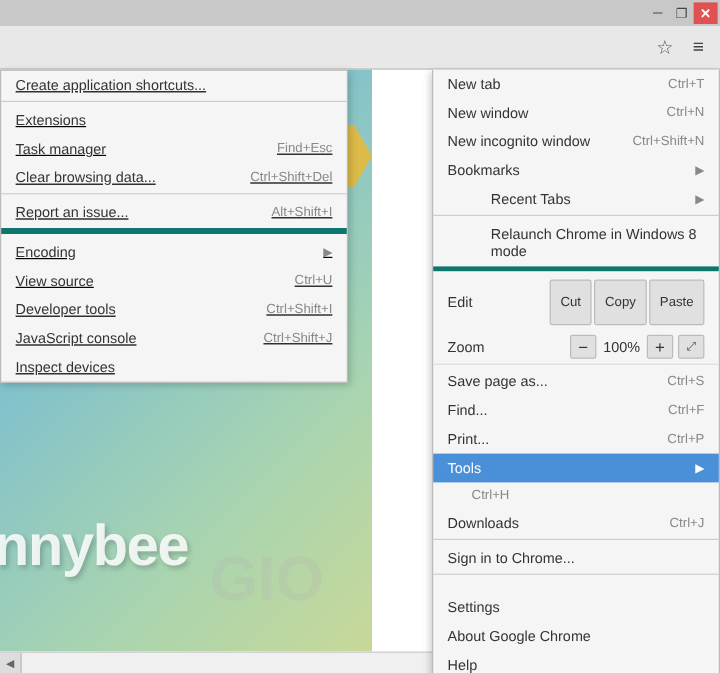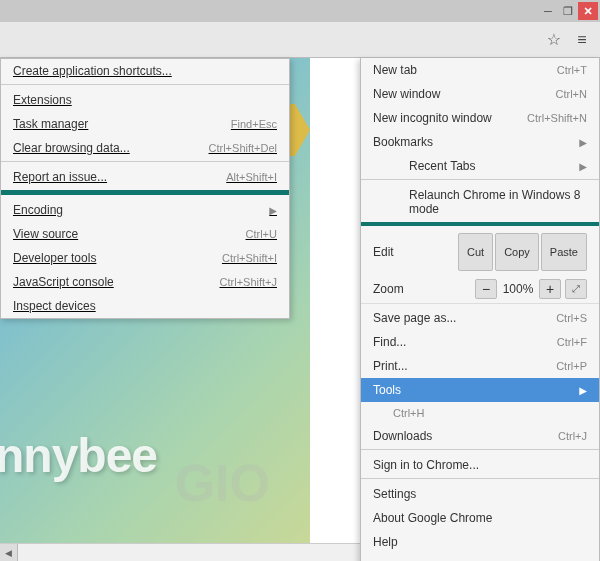--- a/index.html
+++ b/index.html
@@ -391,21 +391,21 @@
 
   <div class="menu-item">
     <span class="menu-item-shortcut">Ctrl+H</span>
   </div>
 
   <div class="menu-item" style="border-bottom:1px solid #ccc; padding-bottom:6px; margin-bottom:3px;">
     <span class="menu-item-label">Downloads</span>
     <span class="menu-item-shortcut">Ctrl+J</span>
   </div>
 
-  <div class="menu-item" style="border-bottom:1px solid #ccc; padding-bottom:6px; margin-bottom:3px;justify-content:center;">
+  <div class="menu-item" style="border-bottom:1px solid #ccc; padding-bottom:6px; margin-bottom:15px;justify-content:center;">
     <span class="menu-item-label">Sign in to Chrome...</span>
   </div>
 
   <div class="menu-item">
     <span class="menu-item-label">Settings</span>
   </div>
 
   <div class="menu-item">
     <span class="menu-item-label">About Google Chrome</span>
   </div>

